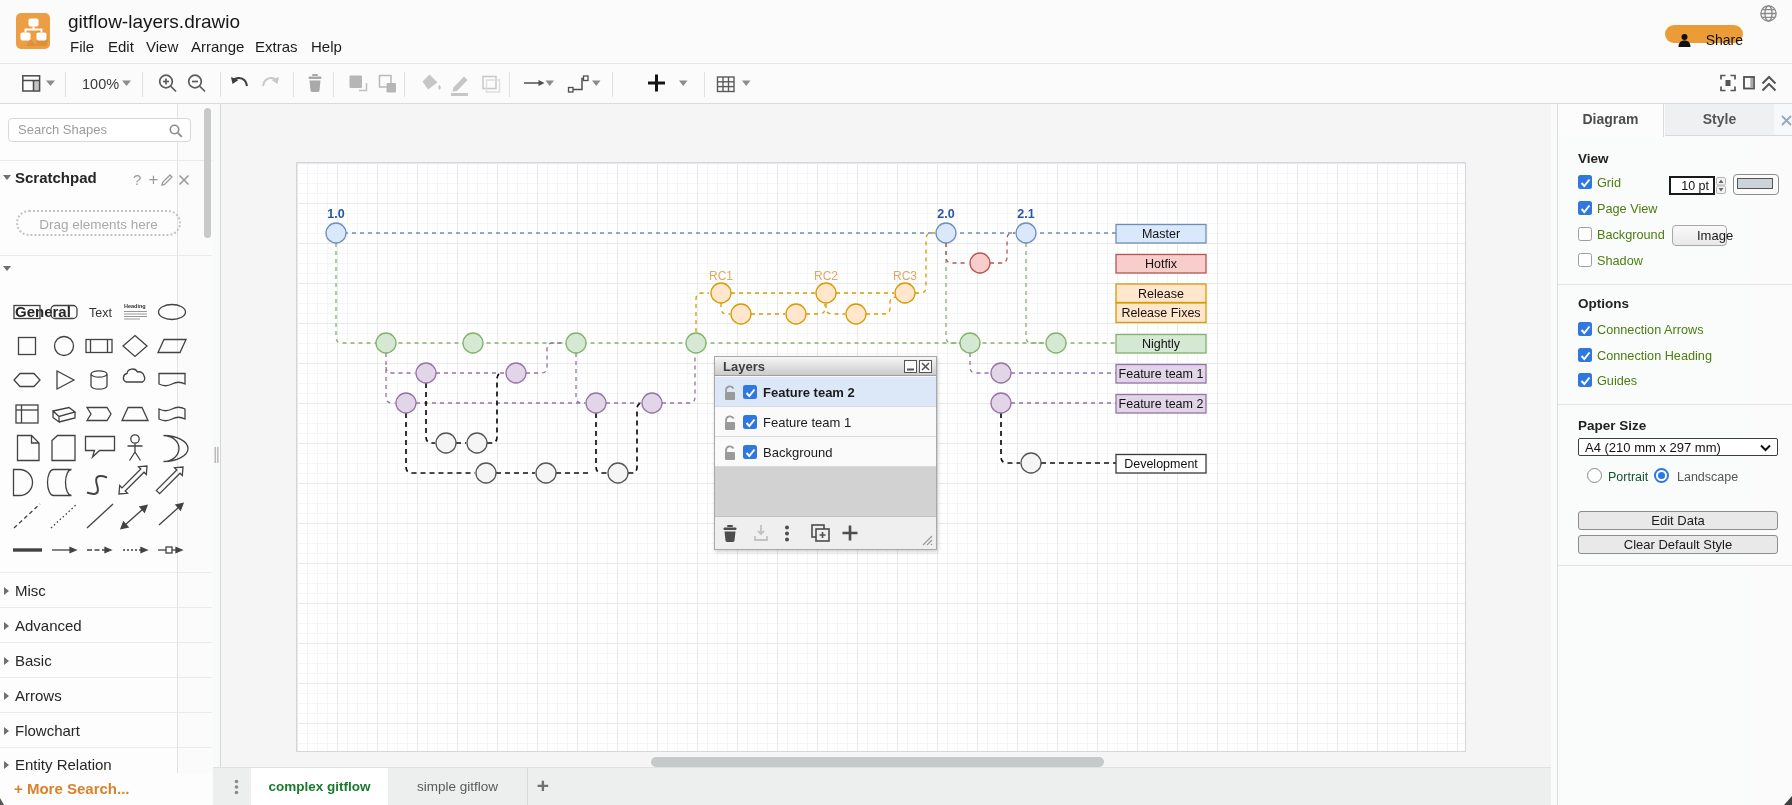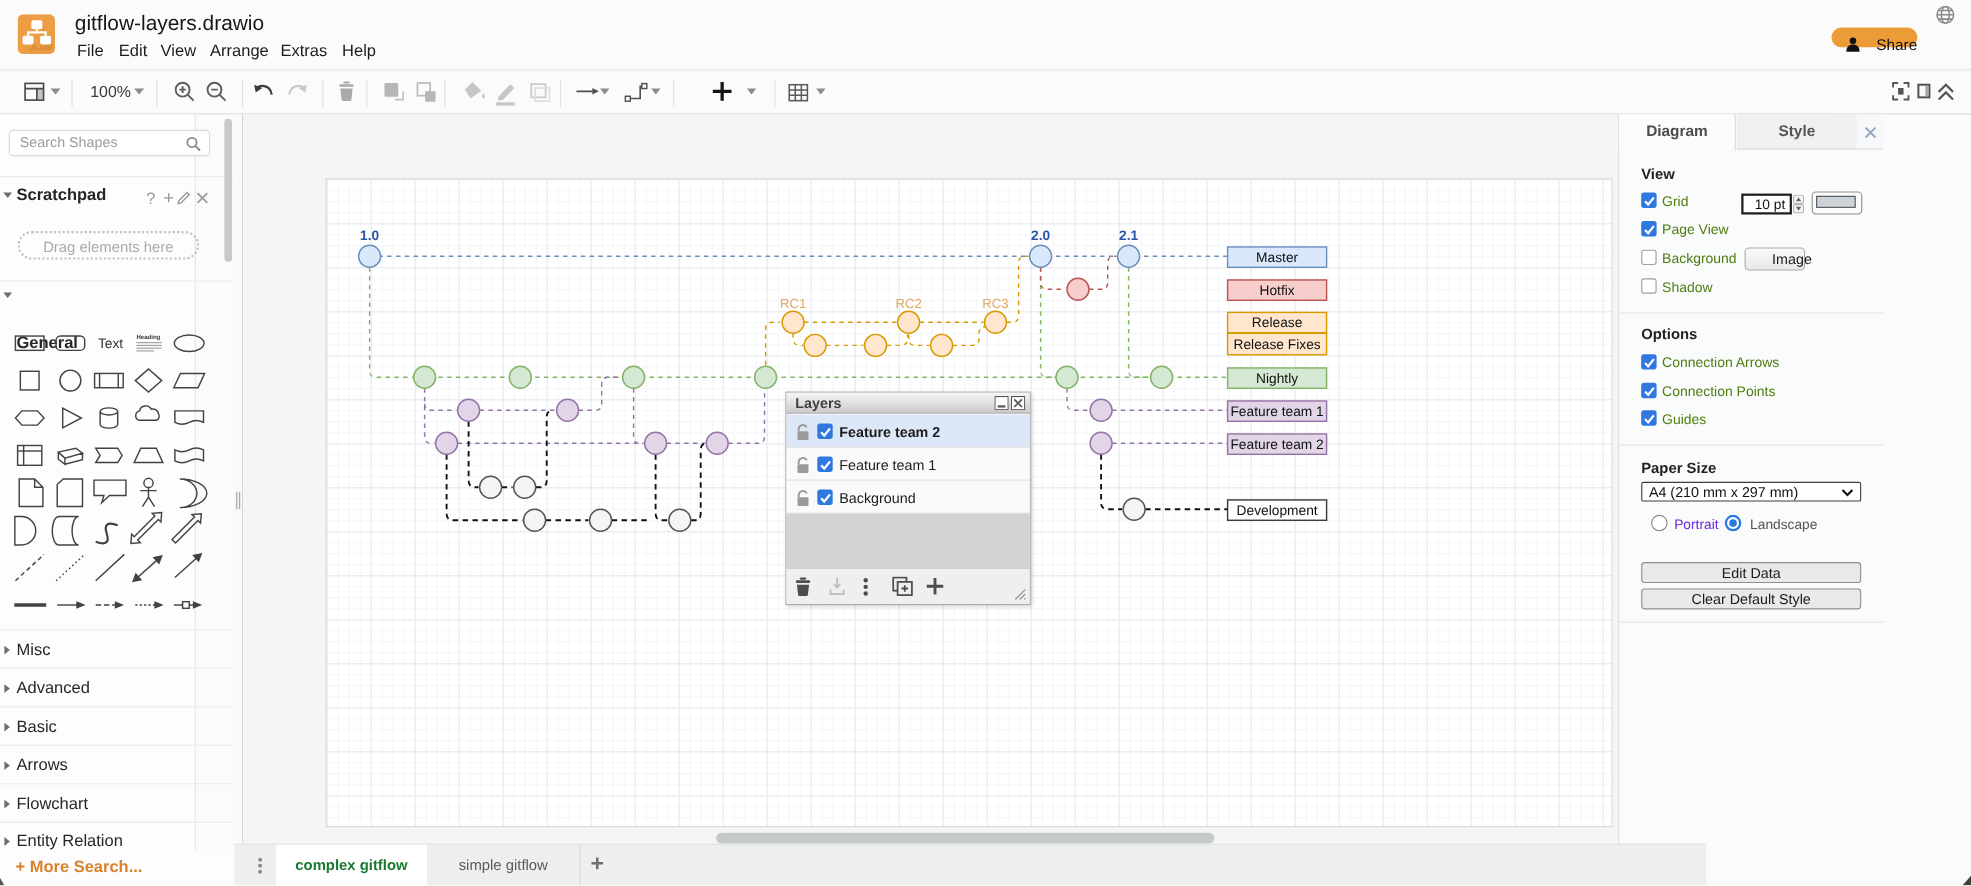--- a/index.html
+++ b/index.html
@@ -45,21 +45,21 @@
 #tabbar { position:absolute; left:213px; top:767px; width:1338px; height:38px; background:#edefef; border-top:1px solid #dfe1e1; }
 .tab { position:absolute; top:0; height:38px; font-size:13.5px; line-height:38px; text-align:center; }
 
 
 #layers { position:absolute; left:714px; top:356px; width:223px; height:194px; background:#f9f9f9; border:1px solid #a8a8a8; box-shadow:1px 2px 4px rgba(0,0,0,0.18); }
 .lrow { position:absolute; left:0; width:221px; height:30px; border-bottom:1px solid #dadada; }
 .lock { position:absolute; left:8px; top:8px; width:14px; height:16px; }
 .llab { position:absolute; left:48px; top:8px; font-size:13px; color:#1b1b1b; }
 
 
-#rpanel { position:absolute; left:1471px; top:104px; width:194px; height:701px; background:#fafbfb; border-left:1px solid #dadce0;text-decoration:underline; }
+#rpanel { position:absolute; left:1557px; top:104px; width:194px; height:701px; background:#fafbfb; border-left:1px solid #dadce0;text-decoration:underline; }
 .rhead { position:absolute; left:20px; font-size:13.5px; font-weight:bold; color:#222; }
 .rlabel { position:absolute; font-size:12.7px; color:#4d7c0f; }
 .rdiv { position:absolute; left:0; width:240px; height:1px; background:#e4e4e4; }
 .rbtn { position:absolute; left:20px; width:200px; height:19px; background:#e9e9e9; border:1px solid #8d8d8d; border-radius:3px; font-size:13px; color:#1a1a1a; text-align:center; line-height:17px; }
 .cb { position:absolute; width:14px; height:14px; border-radius:2.5px; }
 .cb.on { background:#2e78e0; }
 .cb.off { background:#fff; border:1px solid #9e9e9e; }
 .cb.on svg { position:absolute; left:1.5px; top:2.5px; }
 </style>
 </head>
@@ -541,38 +541,38 @@
         <svg width="11" height="10" viewBox="0 0 11 10">
           <path d="M1.5 5 L4.3 8 L9.5 1.5" stroke="#fff" stroke-width="2" fill="none"></path>
         </svg>
       </div>
   <div class="rlabel" style="left:39px;top:219px;">Connection Arrows</div>
   <div class="cb on" style="left:20px;top:244px;">
         <svg width="11" height="10" viewBox="0 0 11 10">
           <path d="M1.5 5 L4.3 8 L9.5 1.5" stroke="#fff" stroke-width="2" fill="none"></path>
         </svg>
       </div>
-  <div class="rlabel" style="left:39px;top:245px;">Connection Points</div>
+  <div class="rlabel" style="left:39px;top:245px;">Connection Heading</div>
   <div class="cb on" style="left:20px;top:269px;">
         <svg width="11" height="10" viewBox="0 0 11 10">
           <path d="M1.5 5 L4.3 8 L9.5 1.5" stroke="#fff" stroke-width="2" fill="none"></path>
         </svg>
       </div>
   <div class="rlabel" style="left:39px;top:270px;">Guides</div>
   <div class="rdiv" style="top:300px;"></div>
 
   <div class="rhead" style="top:314px;">Paper Size</div>
   <div style="position:absolute;left:20px;top:334px;width:200px;height:18px;background:#fff;border:1.5px solid #3d3d3d;border-radius:2px;">
     <span style="position:absolute;left:6px;top:1px;font-size:13px;color:#111;">A4 (210 mm x 297 mm)</span>
     <svg style="position:absolute;right:6px;top:5px;" width="11" height="8" viewBox="0 0 11 8">
           <path d="M1 1.5 L5.5 6 L10 1.5" stroke="#111" stroke-width="2" fill="none"></path>
         </svg>
   </div>
   <div style="position:absolute;left:29px;top:364px;width:15px;height:15px;border:1.5px solid #8a8a8a;border-radius:50%;background:#fff;"></div>
-  <div class="rlabel" style="left:50px;top:366px;color:#6d28d9;font-size:12.5px;">Portrait</div>
+  <div class="rlabel" style="left:50px;top:366px;color:#14532d;font-size:12.5px;">Portrait</div>
   <div style="position:absolute;left:96px;top:364px;width:15px;height:15px;border:2px solid #2b79df;border-radius:50%;background:#fff;"></div>
   <div style="position:absolute;left:100px;top:368px;width:7px;height:7px;border-radius:50%;background:#2b79df;"></div>
   <div class="rlabel" style="left:119px;top:366px;color:#555;font-size:12.5px;">Landscape</div>
 
   <div class="rbtn" style="top:407px;">Edit Data</div>
   <div class="rbtn" style="top:431px;">Clear Default Style</div>
   <div class="rdiv" style="top:461px;"></div>
 </div>
 
 <div id="tabbar">

